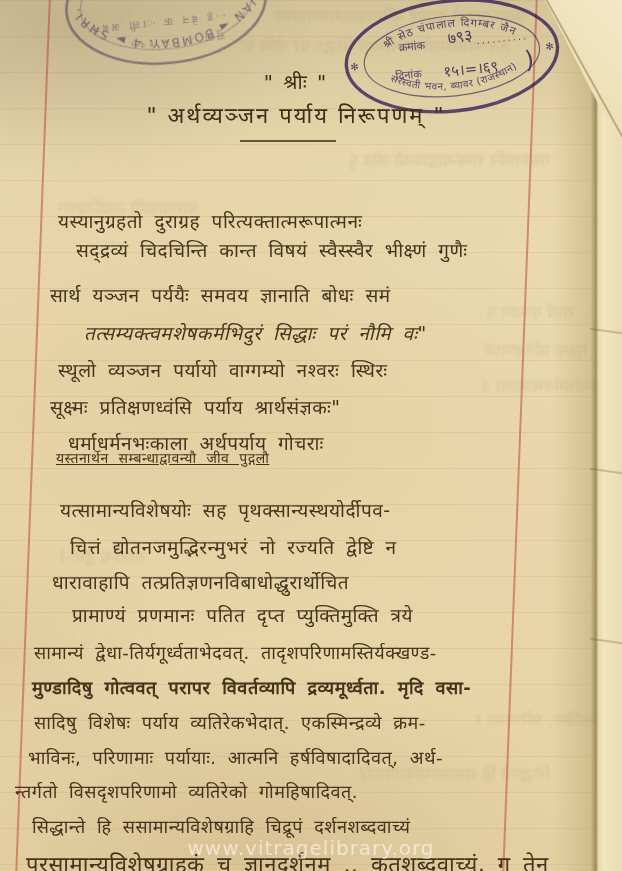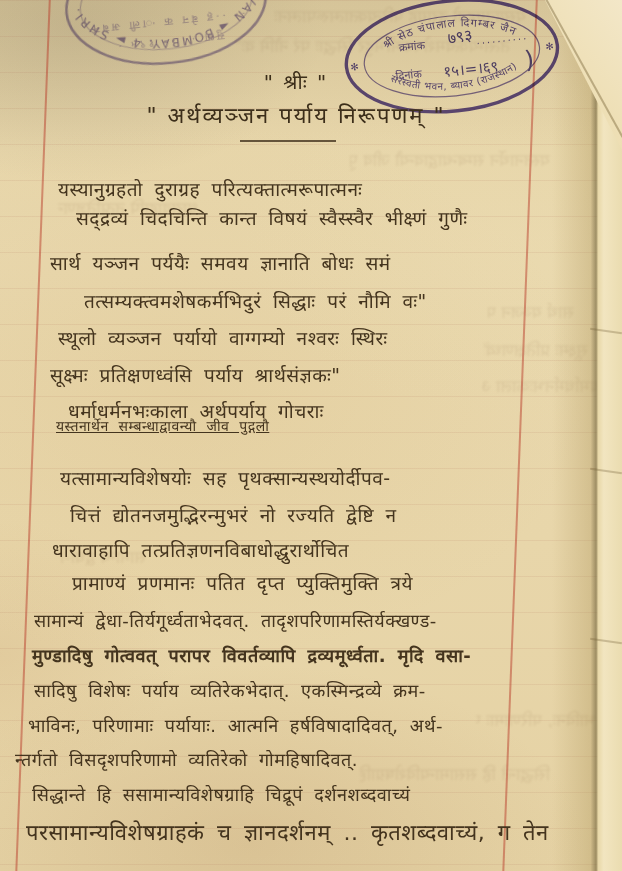--- a/index.html
+++ b/index.html
@@ -36,21 +36,21 @@
     background:rgba(110,90,45,0.40); transform-origin:left center; transform:rotate(61deg); }
   .edge-crease { position:absolute; left:590px; width:32px; height:2px;
     background:rgba(110,90,50,0.30); transform:rotate(8deg); }
   .title-line { position:absolute; left:0; width:592px; text-align:center; color:#3c2e1a;
     white-space:nowrap; }
   .title-invocation { top:68px; font-size:20px; letter-spacing:2px; }
   .title-main { top:99px; font-size:22px; letter-spacing:2px; }
   .divider { position:absolute; top:140px; left:240px; width:96px; height:2px;
     background:#4e3d28; opacity:0.85; }
   .verse { position:absolute; white-space:nowrap; color:#44341e;
-    letter-spacing:0.5px; word-spacing:5px; }
+    letter-spacing:0.5px; word-spacing:5px;margin-top:32px; }
   .watermark { position:absolute; top:836px; left:0; width:622px; text-align:center;
     color:rgba(255,255,255,0.55); font-size:20px; letter-spacing:1px; }
   .stamp { position:absolute; mix-blend-mode:multiply; pointer-events:none; }
   .stamp svg text, .stamp svg textPath { font-family:"DejaVu Sans", sans-serif; }
   .stamp-left  { left:60px; top:-64px; width:212px; height:134px;
     transform:rotate(174deg); opacity:0.80; filter:blur(0.3px); }
   .stamp-right { left:338px; top:-4px; width:228px; height:122px;
     transform:rotate(-6deg); opacity:0.90; }
 </style>
 </head>
@@ -123,32 +123,33 @@
   </div>
 
   <div class="title-line title-invocation">" श्रीः "</div>
   <div class="title-line title-main">" अर्थव्यञ्जन पर्याय निरूपणम् "</div>
   <div class="divider"></div>
 
   <div id="verse-layer">
       <div class="verse" style="top: 176px; left: 58px; font-size: 19px;">यस्यानुग्रहतो दुराग्रह परित्यक्तात्मरूपात्मनः</div>
       <div class="verse" style="top: 205px; left: 76px; font-size: 19px;">सद्द्रव्यं चिदचिन्ति कान्त विषयं स्वैस्स्वैर भीक्ष्णं गुणैः</div>
       <div class="verse" style="top: 250px; left: 50px; font-size: 19px;">सार्थ यञ्जन पर्ययैः समवय ज्ञानाति बोधः समं</div>
-      <div class="verse" style="top: 288px; left: 84px; font-size: 19px;">तत्सम्यक्त्वमशेषकर्मभिदुरं सिद्धाः परं नौमि वः"</div>
+      <div class="verse" style="top: 288px; left: 84px; font-size: 19px; font-style: italic;">तत्सम्यक्त्वमशेषकर्मभिदुरं सिद्धाः परं नौमि वः"</div>
       <div class="verse" style="top: 325px; left: 58px; font-size: 19px;">स्थूलो व्यञ्जन पर्यायो वाग्गम्यो नश्वरः स्थिरः</div>
       <div class="verse" style="top: 362px; left: 50px; font-size: 19px;">सूक्ष्मः प्रतिक्षणध्वंसि पर्याय श्रार्थसंज्ञकः"</div>
       <div class="verse" style="top: 398px; left: 68px; font-size: 19px;">धर्माधर्मनभःकाला अर्थपर्याय गोचराः</div>
       <div class="verse" style="top: 416px; left: 56px; font-size: 14px; text-decoration: underline;">यस्तनार्थेन सम्बन्धाद्वावन्यौ जीव पुद्गलौ</div>
       <div class="verse" style="top: 465px; left: 60px; font-size: 19px;">यत्सामान्यविशेषयोः सह पृथक्सान्यस्थयोर्दीपव-</div>
       <div class="verse" style="top: 502px; left: 70px; font-size: 19px;">चित्तं द्योतनजमुद्भिरन्मुभरं नो रज्यति द्वेष्टि न</div>
       <div class="verse" style="top: 537px; left: 52px; font-size: 19px;">धारावाहापि तत्प्रतिज्ञणनविबाधोद्धुरार्थोचित</div>
       <div class="verse" style="top: 570px; left: 72px; font-size: 19px;">प्रामाण्यं प्रणमानः पतित दृप्त प्युक्तिमुक्ति त्रये</div>
       <div class="verse" style="top: 608px; left: 34px; font-size: 18px;">सामान्यं द्वेधा-तिर्यगूर्ध्वताभेदवत्. तादृशपरिणामस्तिर्यक्खण्ड-</div>
       <div class="verse" style="top: 643px; left: 32px; font-size: 18px; font-weight: bold;">मुण्डादिषु गोत्ववत् परापर विवर्तव्यापि द्रव्यमूर्ध्वता. मृदि वसा-</div>
       <div class="verse" style="top: 678px; left: 34px; font-size: 18px;">सादिषु विशेषः पर्याय व्यतिरेकभेदात्. एकस्मिन्द्रव्ये क्रम-</div>
       <div class="verse" style="top: 713px; left: 28px; font-size: 18px;">भाविनः, परिणामाः पर्यायाः. आत्मनि हर्षविषादादिवत्, अर्थ-</div>
       <div class="verse" style="top: 747px; left: 15px; font-size: 18px;">न्तर्गतो विसदृशपरिणामो व्यतिरेको गोमहिषादिवत्.</div>
       <div class="verse" style="top: 782px; left: 32px; font-size: 18px;">सिद्धान्ते हि ससामान्यविशेषग्राहि चिद्रूपं दर्शनशब्दवाच्यं</div>
       <div class="verse" style="top: 816px; left: 26px; font-size: 22px;">परसामान्यविशेषग्राहकं च ज्ञानदर्शनम् .. कृतशब्दवाच्यं, ग तेन</div>
     </div>
 
+  <div class="watermark">www.vitragelibrary.org</div>
 
 </div>
 
 </body></html>

